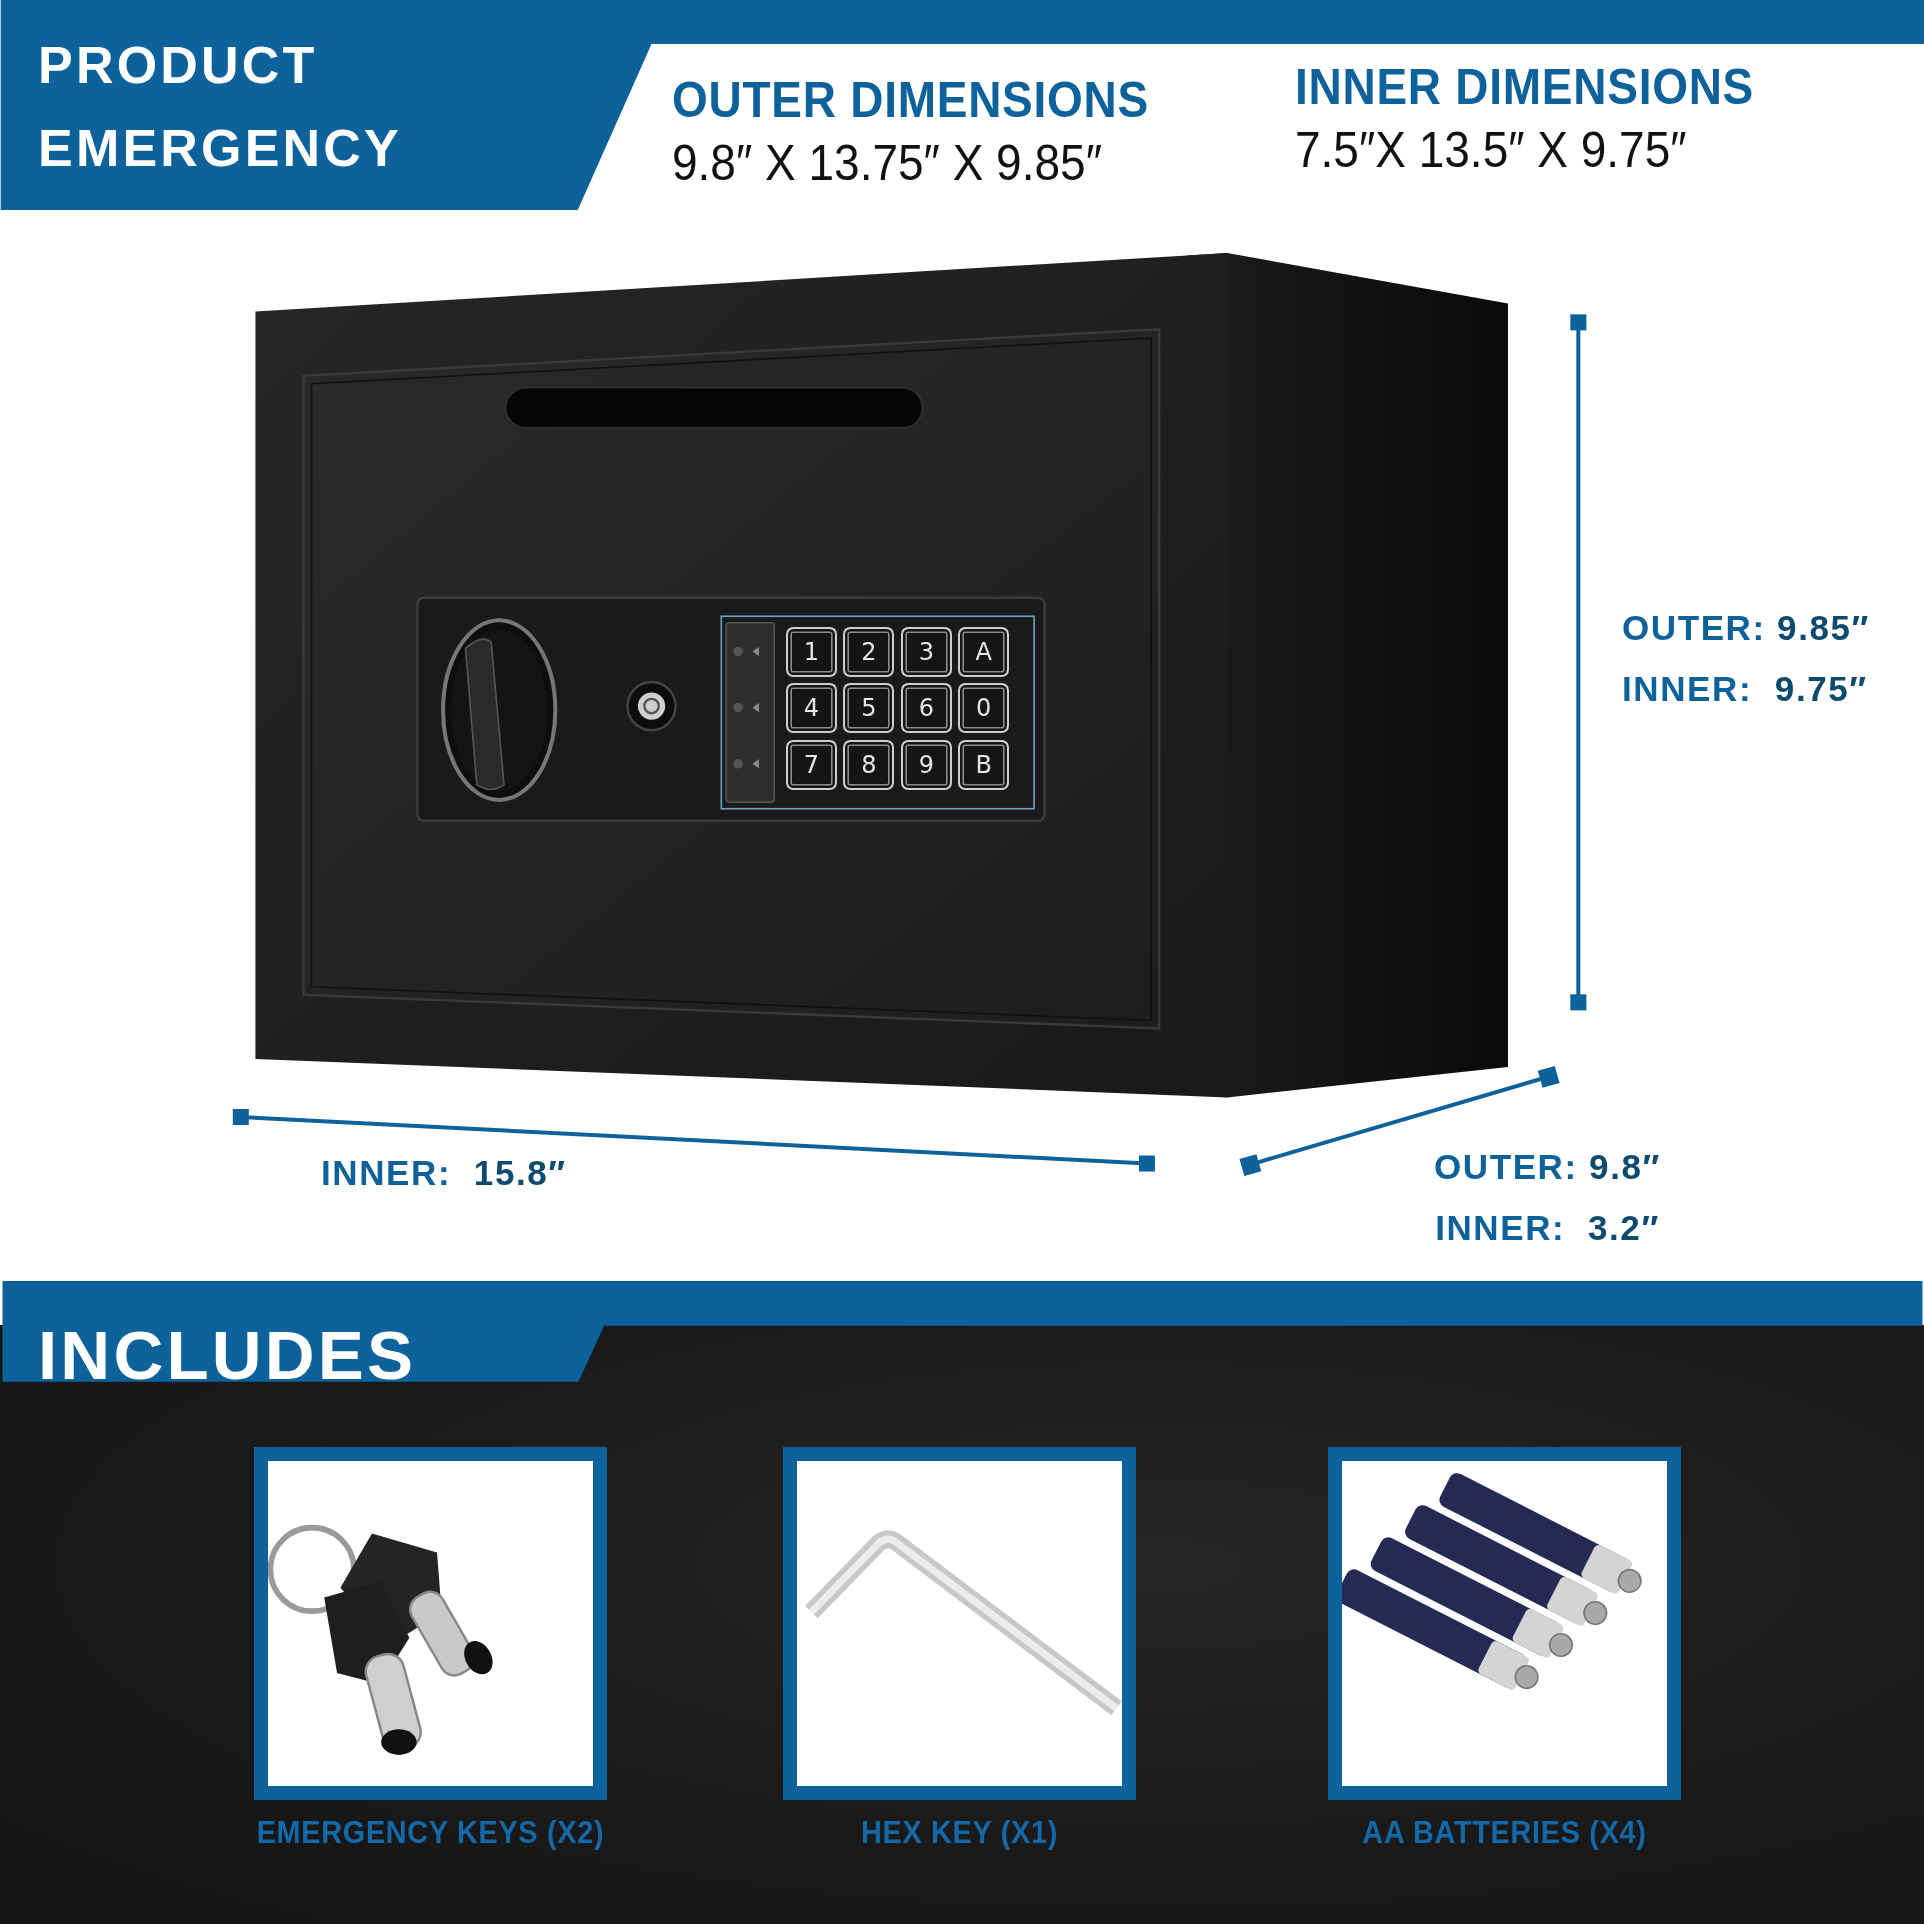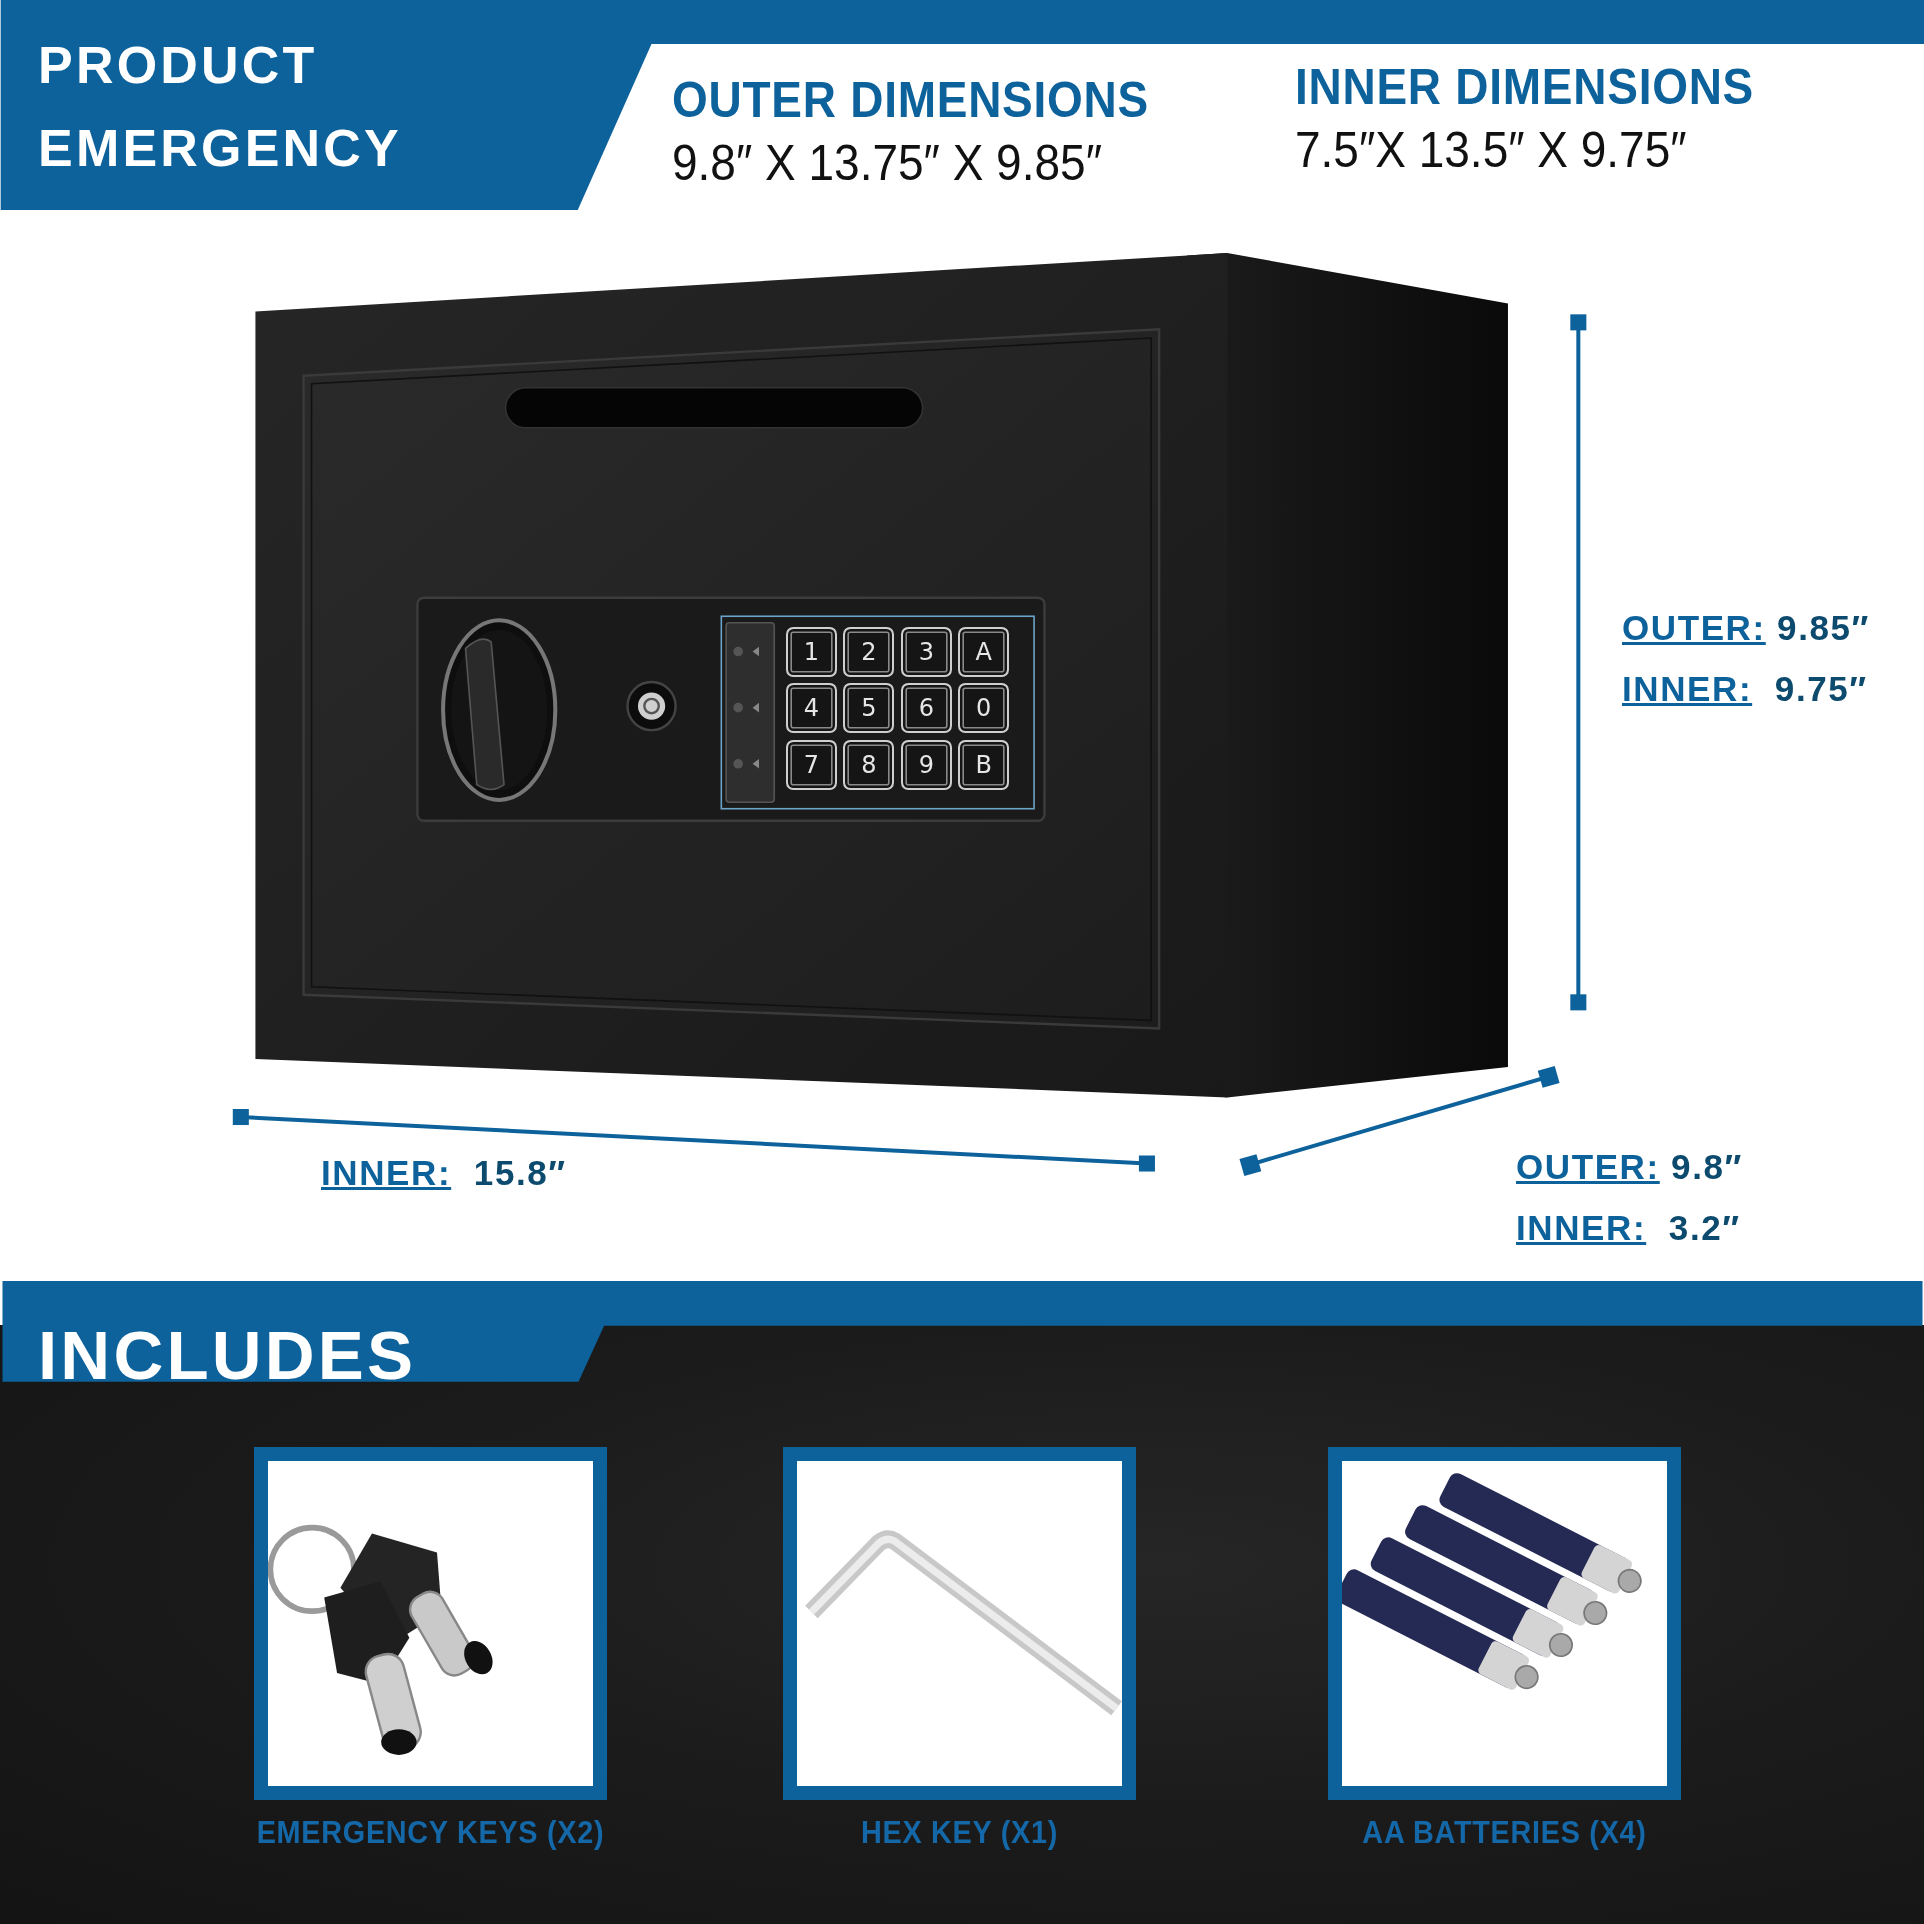--- a/index.html
+++ b/index.html
@@ -8,21 +8,21 @@
   .abs { position:absolute; }
 
   
   #top-banner { left:0; top:0; width:1925px; height:210px; }
   .hdr-title { left:38px; top:24px; color:#fff; font-weight:bold; font-size:52px; line-height:83px; letter-spacing:3.2px; }
   .dim-head { font-weight:bold; font-size:50px; letter-spacing:0.8px; color:#0d629b; transform:scaleX(0.92); transform-origin:left; white-space:nowrap; }
   .dim-val { font-size:50px; color:#111; transform:scaleX(0.92); transform-origin:left; white-space:nowrap; }
 
   
   .lbl { font-weight:bold; font-size:35px; line-height:61px; white-space:nowrap; letter-spacing:1.6px; }
-  .lbl .k { color:#0d629b; display:inline-block;text-decoration:underline; }
+  .lbl .k { color:#0d629b; display:inline-block; }
   .lbl .v { color:#0c4a6e; display:inline-block; }
 
   
   #safe { left:249px; top:249px; width:1267px; height:850px; }
 
   
   #includes-bg { left:0; top:1325px; width:1925px; height:600px;
     background: radial-gradient(ellipse at 60% 40%, #262626 0%, #1a1a1a 55%, #141414 100%); }
   .inc-title { left:38px; top:1291px; color:#fff; font-weight:bold; font-size:69px; letter-spacing:3.2px;margin-top:25px; }
   .card { width:353px; height:353px; background:#0d629b; }
@@ -137,21 +137,21 @@
 
 <div class="abs lbl" style="left:1622px; top:597px;">
   <div><span class="k">OUTER:</span> <span class="v">9.85″</span></div>
   <div><span class="k">INNER:</span>&nbsp; <span class="v">9.75″</span></div>
 </div>
 
 <div class="abs lbl" style="left:321px; top:1142px;">
   <div><span class="k">INNER:</span>&nbsp; <span class="v">15.8″</span></div>
 </div>
 
-<div class="abs lbl" style="left:1516px; top:1136px;">
+<div class="abs lbl" style="left:1434px; top:1136px;text-align:center;">
   <div><span class="k">OUTER:</span> <span class="v">9.8″</span></div>
   <div><span class="k">INNER:</span>&nbsp; <span class="v">3.2″</span></div>
 </div>
 
 <div id="includes-bg" class="abs"></div>
 <svg class="abs" style="left:0; top:1281px;" width="1925" height="104" viewBox="0 0 2400 130">
   <polygon points="0,0 2400,0 2400,56 752,56 720,126 0,126" fill="#0d629b"></polygon>
 </svg>
 <div class="abs inc-title">INCLUDES</div>
 

